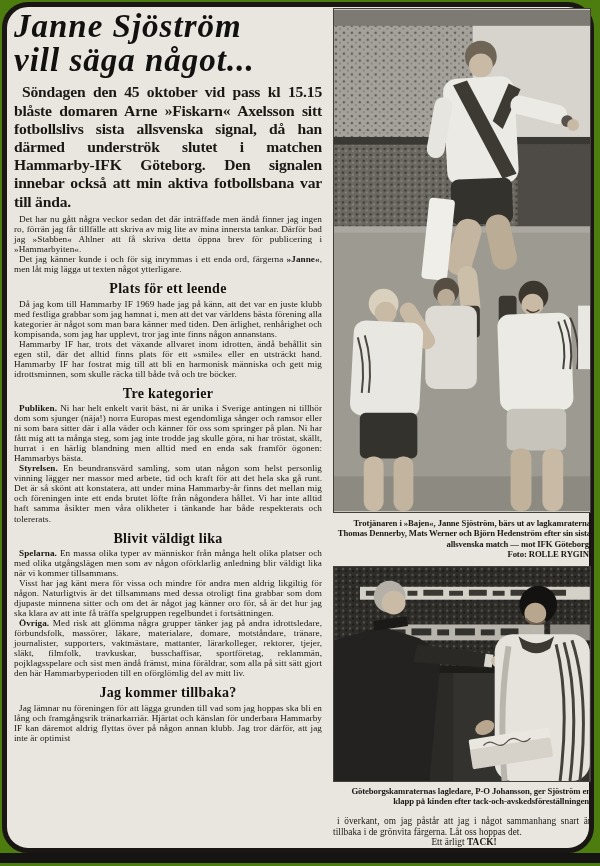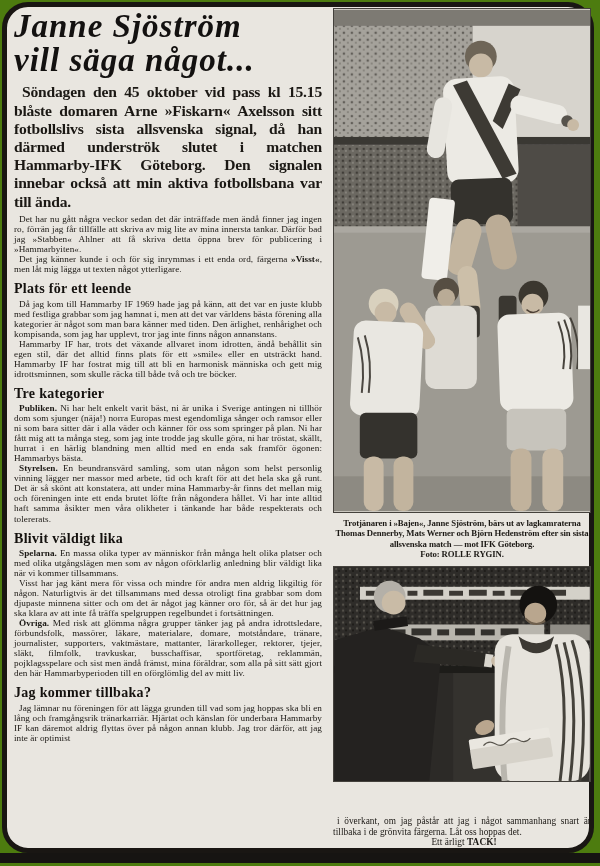--- a/index.html
+++ b/index.html
@@ -26,33 +26,33 @@
   }
   p.lead{
     margin:0 0 3px 0;font-weight:bold;font-size:15.6px;line-height:1.17;
     text-align:justify;text-indent:8px;letter-spacing:-0.2px;
   }
   p.body{
     margin:0;font-size:9.2px;line-height:1.09;text-align:justify;
     text-indent:5px;letter-spacing:0.05px;
   }
   h2.subhead{
-    margin:7px 0 2px 0;font-size:14px;line-height:1.1;letter-spacing:0.3px;color:#14110e;
+    margin:7px 0 2px 0;font-size:14px;line-height:1.1;letter-spacing:0.3px;color:#14110e;text-align:center;
   }
   .rc{position:absolute;left:333px;width:258px;}
   .ph1{top:8px;}
   .cap1{top:518px;}
   .ph2{top:566px;}
   .cap2{top:786px;}
   .cont{top:816px;}
   figure{margin:0;}
   svg.photo{display:block;width:258px;border:1px solid #44413c;box-sizing:border-box;background:#cfccc5;}
   .caption{
     margin:0;font-size:8.7px;font-weight:bold;line-height:1.18;
-    letter-spacing:-0.1px;text-align:center;
+    letter-spacing:-0.1px;text-align:right;
   }
   .caption .credit{display:block;}
   p.contp{
     margin:0;font-size:9.3px;line-height:1.13;text-align:justify;
     text-indent:4px;letter-spacing:0.05px;
   }
   p.contp.tack{text-align:center;}
 </style>
 </head>
 <body>
@@ -62,21 +62,21 @@
 
   <div class="col-left">
     <h1 class="headline">
       <span style="display:block">Janne Sjöström</span>
       <span style="display:block">vill säga något...</span>
     </h1>
 
     <p class="lead">Söndagen den 45 oktober vid pass kl 15.15 blåste domaren Arne »Fiskarn« Axelsson sitt fotbollslivs sista allsvenska signal, då han därmed underströk slutet i matchen Hammarby-IFK Göteborg. Den signalen innebar också att min aktiva fotbollsbana var till ända.</p>
 
     <p class="body">Det har nu gått några veckor sedan det där inträffade men ändå finner jag ingen ro, förrän jag får tillfälle att skriva av mig lite av mina innersta tankar. Därför bad jag »Stabben« Ahlner att få skriva detta öppna brev för publicering i »Hammarbyiten«.</p>
-    <p class="body"><span>Det jag känner kunde i och för sig inrymmas i ett enda ord, färgerna </span><b>»Visst«</b><span>, men låt mig lägga ut texten något ytterligare.</span></p>
+    <p class="body"><span>Det jag känner kunde i och för sig inrymmas i ett enda ord, färgerna </span><b>»Janne«</b><span>, men låt mig lägga ut texten något ytterligare.</span></p>
 
     <h2 class="subhead">Plats för ett leende</h2>
     <p class="body">Då jag kom till Hammarby IF 1969 hade jag på känn, att det var en juste klubb med festliga grabbar som jag hamnat i, men att det var världens bästa förening alla kategorier är något som man bara känner med tiden. Den ärlighet, renhårighet och kompisanda, som jag har upplevt, tror jag inte finns någon annanstans.</p>
     <p class="body">Hammarby IF har, trots det växande allvaret inom idrotten, ändå behållit sin egen stil, där det alltid finns plats för ett »smile« eller en utsträckt hand. Hammarby IF har fostrat mig till att bli en harmonisk människa och gett mig idrottsminnen, som skulle räcka till både två och tre böcker.</p>
 
     <h2 class="subhead">Tre kategorier</h2>
     <p class="body"><b>Publiken.</b><span> Ni har helt enkelt varit bäst, ni är unika i Sverige antingen ni tillhör dom som sjunger (näja!) norra Europas mest egendomliga sånger och ramsor eller ni som bara sitter där i alla väder och känner för oss som springer på plan. Ni har fått mig att ta många steg, som jag inte trodde jag skulle göra, ni har tröstat, skällt, hurrat i en härlig blandning men alltid med en enda sak framför ögonen: Hammarbys bästa.</span></p>
     <p class="body"><b>Styrelsen.</b><span> En beundransvärd samling, som utan någon som helst personlig vinning lägger ner massor med arbete, tid och kraft för att det hela ska gå runt. Det är så skönt att konstatera, att under mina Hammarby-år finns det mellan mig och föreningen inte ett enda brutet löfte från någondera hållet. Vi har inte alltid haft samma åsikter men våra olikheter i tänkande har både respekterats och tolererats.</span></p>
 
     <h2 class="subhead">Blivit väldigt lika</h2>
@@ -219,20 +219,23 @@
       <circle cx="206" cy="38" r="19" fill="#141210"></circle>
       <circle cx="203" cy="47" r="11" fill="#b9a68e"></circle>
       <path d="M193,52 q10,10 20,2" stroke="#6e5f4d" stroke-width="2" fill="none"></path>
       <ellipse cx="152" cy="162" rx="10" ry="7" fill="#b9a68e" transform="rotate(-24 152 162)"></ellipse>
       <rect x="136" y="168" width="82" height="12" rx="2" fill="#eae7e0" transform="rotate(-9 177 174)"></rect>
       <rect x="138" y="178" width="82" height="20" rx="2" fill="#d6d2c9" transform="rotate(-9 179 188)"></rect>
       <path d="M150,176 q6,-5 12,0 t12,0 t12,0 t12,0" stroke="#59554d" stroke-width="1.2" fill="none" transform="rotate(-9 177 174)"></path>
     </svg>
   </figure>
 
+  <figcaption class="rc cap2 caption">
+    <span>Göteborgskamraternas lagledare, P-O Johansson, ger Sjöström en klapp på kinden efter tack-och-avskedsföreställningen.</span>
+  </figcaption>
 
   <div class="rc cont">
     <p class="contp">i överkant, om jag påstår att jag i något sammanhang snart är tillbaka i de grönvita färgerna. Låt oss hoppas det.</p>
     <p class="contp tack"><span>Ett ärligt </span><b>TACK!</b></p>
   </div>
 
   <div class="bottom-bar"></div>
 </div>
 
 </body></html>

